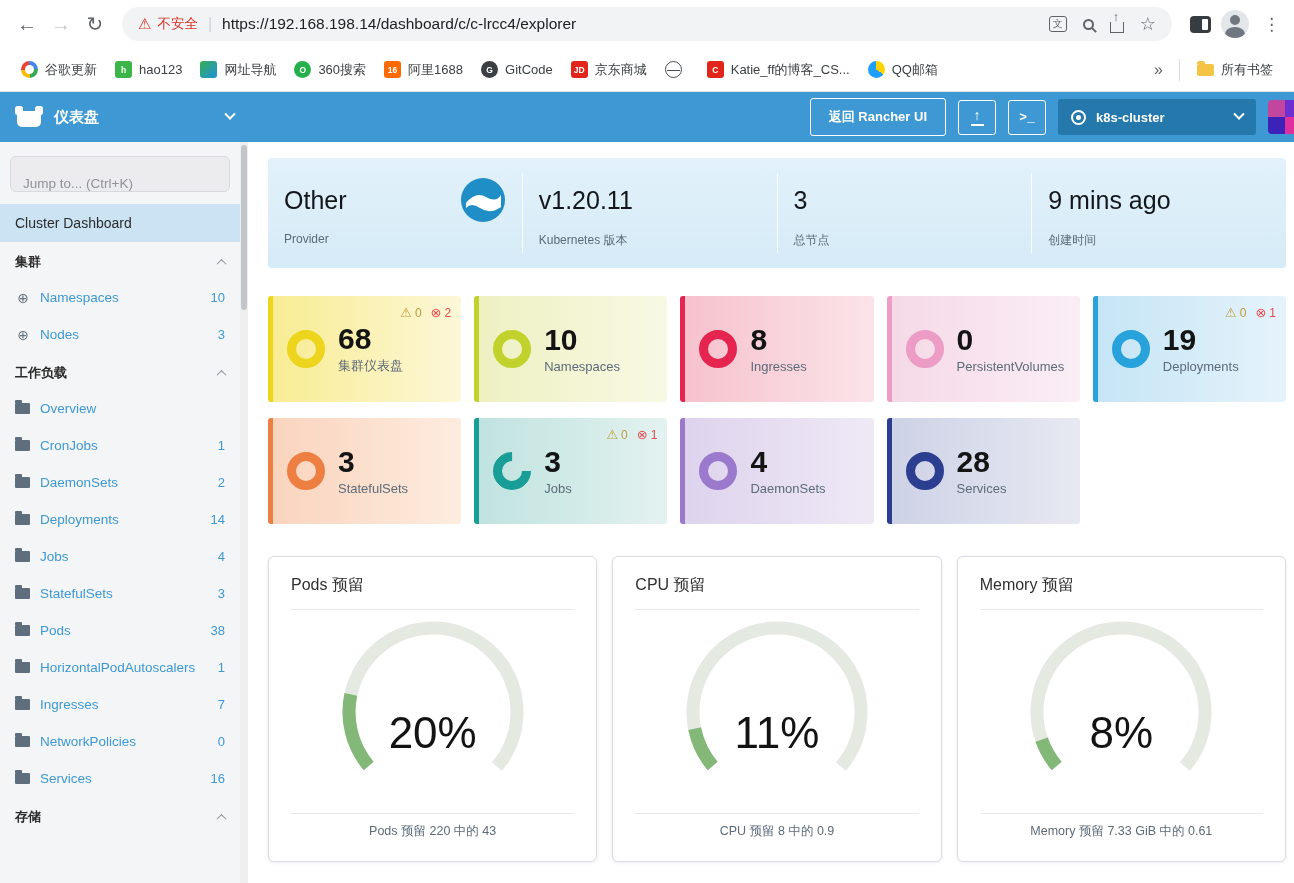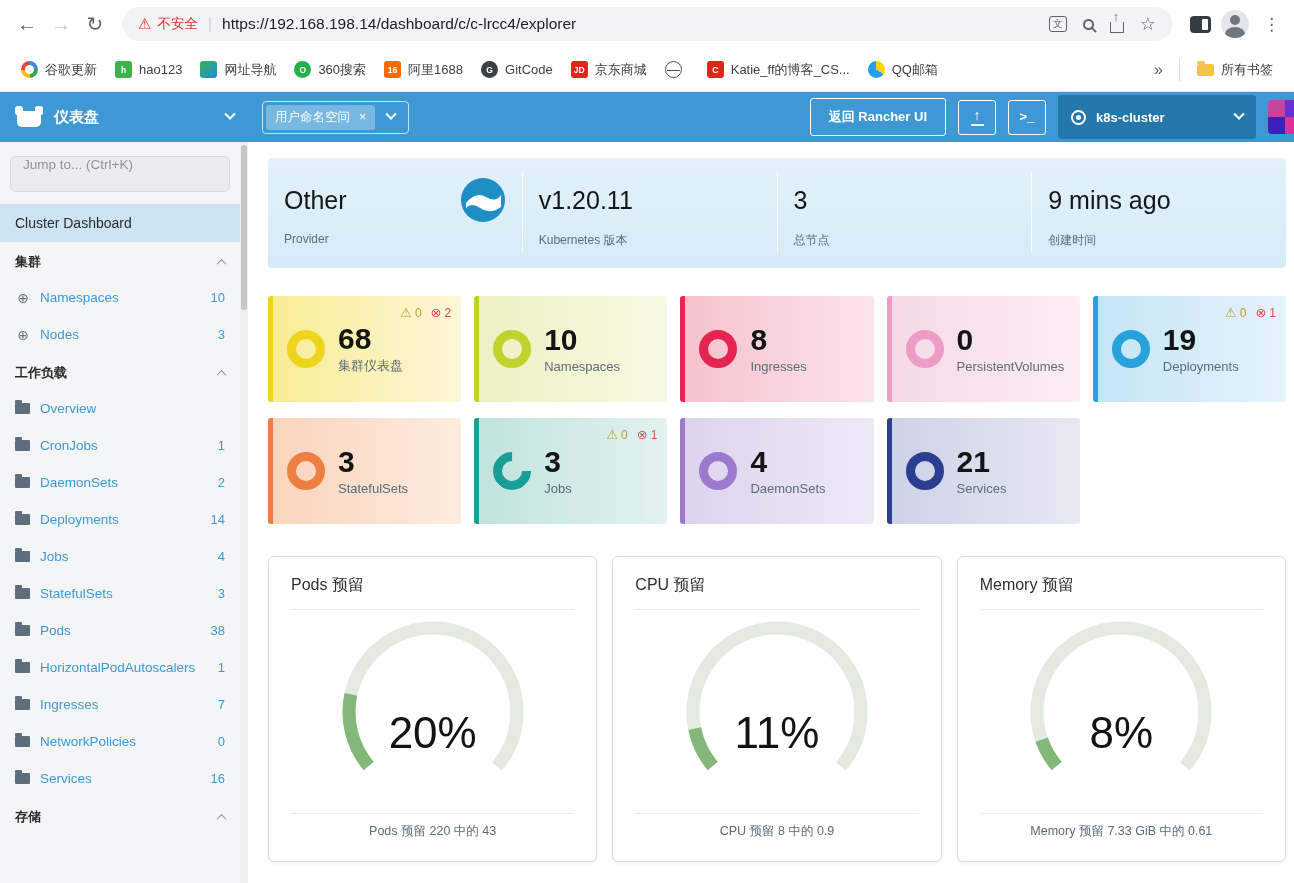--- a/index.html
+++ b/index.html
@@ -76,36 +76,36 @@
   .ns-chev { margin:0 10px 0 12px; }
   .header-right { margin-left:auto; display:flex; align-items:center; gap:12px; }
   .btn-outline { border:1px solid #fff; border-radius:3px; padding:9px 18px; font-size:13px;
                  font-weight:bold; background:transparent; color:#fff; white-space:nowrap; cursor:pointer;
                  font-family:inherit; }
   .icon-btn { width:38px; height:35px; border:1px solid #fff; border-radius:3px; display:flex;
               align-items:center; justify-content:center; font-size:13px; color:#fff; background:transparent;
               cursor:pointer; font-family:inherit; }
   .upload-glyph { border-bottom:2px solid #fff; padding:0 3px 0; font-size:14px; line-height:1.1; }
   .shell-glyph { font-family:"Liberation Mono","DejaVu Sans Mono",monospace; font-weight:bold; font-size:13px; }
-  .cluster-select { background:#2478ac; border-radius:3px; height:44px; display:flex; align-items:center;
+  .cluster-select { background:#2478ac; border-radius:3px; height:36px; display:flex; align-items:center;
                     gap:10px; padding:0 13px; min-width:198px; font-weight:bold; font-size:13px; }
   .cluster-icon { width:15px; height:15px; border:2px solid #fff; border-radius:50%; position:relative; flex:none; }
   .cluster-icon::after { content:""; position:absolute; inset:3px; background:#fff; border-radius:50%; }
   .cluster-select .chev-down { margin-left:auto; }
   .header-avatar { width:34px; height:34px; border-radius:4px; flex:none; margin-right:-8px;
                    background:conic-gradient(#6d2fd0 0 25%,#e0309f 25% 50%,#3d22b9 50% 75%,#c4459e 75%); }
 
   
   .workspace { display:flex; height:741px; }
   .sidebar { width:240px; background:#f4f5f6; flex:none; overflow:hidden; }
   .sidebar-scroll { width:8px; background:#efefef; flex:none; position:relative; }
   .sidebar-scroll .thumb { position:absolute; top:3px; left:1px; width:6px; height:165px;
                            background:#c2c6cb; border-radius:3px; }
   .jump-box { margin:14px 10px 12px; height:36px; background:#ececee; border:1px solid #d7d9dc;
-              border-radius:6px; display:flex; align-items:flex-start; padding:0 12px; }
+              border-radius:6px; display:flex; align-items:flex-end; padding:0 12px; }
   .jump-box input { border:none; background:transparent; outline:none; font-size:13.5px; color:#555;
                     width:100%; font-family:inherit; }
   .jump-box input::placeholder { color:#8e9398; }
   .sb-dashboard { background:#cbe3f2; color:#2c2c2c; height:38px; display:flex; align-items:center;
                   padding:0 15px; font-size:14px; margin-top:12px; }
   .sb-section { height:34px; display:flex; align-items:center; justify-content:space-between;
                 padding:0 15px; font-size:13px; font-weight:bold; color:#2b2b2b; margin-top:3px; }
   .chev-up { width:7px; height:7px; border-left:1.7px solid #8b9096; border-top:1.7px solid #8b9096;
              transform:rotate(45deg) translate(1px,1px); }
   .sb-item { height:37px; display:flex; align-items:center; padding:0 15px; gap:9px;
@@ -231,27 +231,20 @@
   <div class="header-brand">
     <svg width="30" height="22" viewBox="0 0 30 22">
       <rect x="1" y="0" width="8" height="9" rx="2.5" fill="#fff"></rect>
       <rect x="21" y="0" width="8" height="9" rx="2.5" fill="#fff"></rect>
       <rect x="3" y="5" width="24" height="16" rx="5" fill="#fff"></rect>
     </svg>
     <span class="brand-title">仪表盘</span>
     <span class="chev-down"></span>
   </div>
 
-  <div class="ns-filter">
-    <span class="ns-chip">
-      <span>用户命名空间</span>
-      <span>×</span>
-    </span>
-    <span class="chev-down ns-chev"></span>
-  </div>
 
   <div class="header-right">
     <button class="btn-outline">返回 Rancher UI</button>
     <button class="icon-btn">
       <span class="upload-glyph">↑</span>
     </button>
     <button class="icon-btn">
       <span class="shell-glyph">&gt;_</span>
     </button>
     <div class="cluster-select">
@@ -473,21 +466,21 @@
       <div class="res-card" style="border-left-color: rgb(155, 121, 204); background: linear-gradient(90deg, rgb(222, 211, 237), rgb(239, 233, 246));">
         <div class="ring" style="border-color: rgb(155, 121, 204);"></div>
         <div>
             <div class="res-count">4</div>
           <div class="res-label">DaemonSets</div>
           </div>
       </div>
       <div class="res-card" style="border-left-color: rgb(44, 62, 143); background: linear-gradient(90deg, rgb(206, 210, 230), rgb(231, 233, 242));">
         <div class="ring" style="border-color: rgb(44, 62, 143);"></div>
         <div>
-            <div class="res-count">21</div>
+            <div class="res-count">28</div>
           <div class="res-label">Services</div>
           </div>
       </div>
     </div>
 
     <div class="gauge-row">
       <div class="gauge-card">
         <div class="gauge-title">Pods 预留</div>
         <div class="gauge-divider"></div>
         <div class="gauge-wrap">

